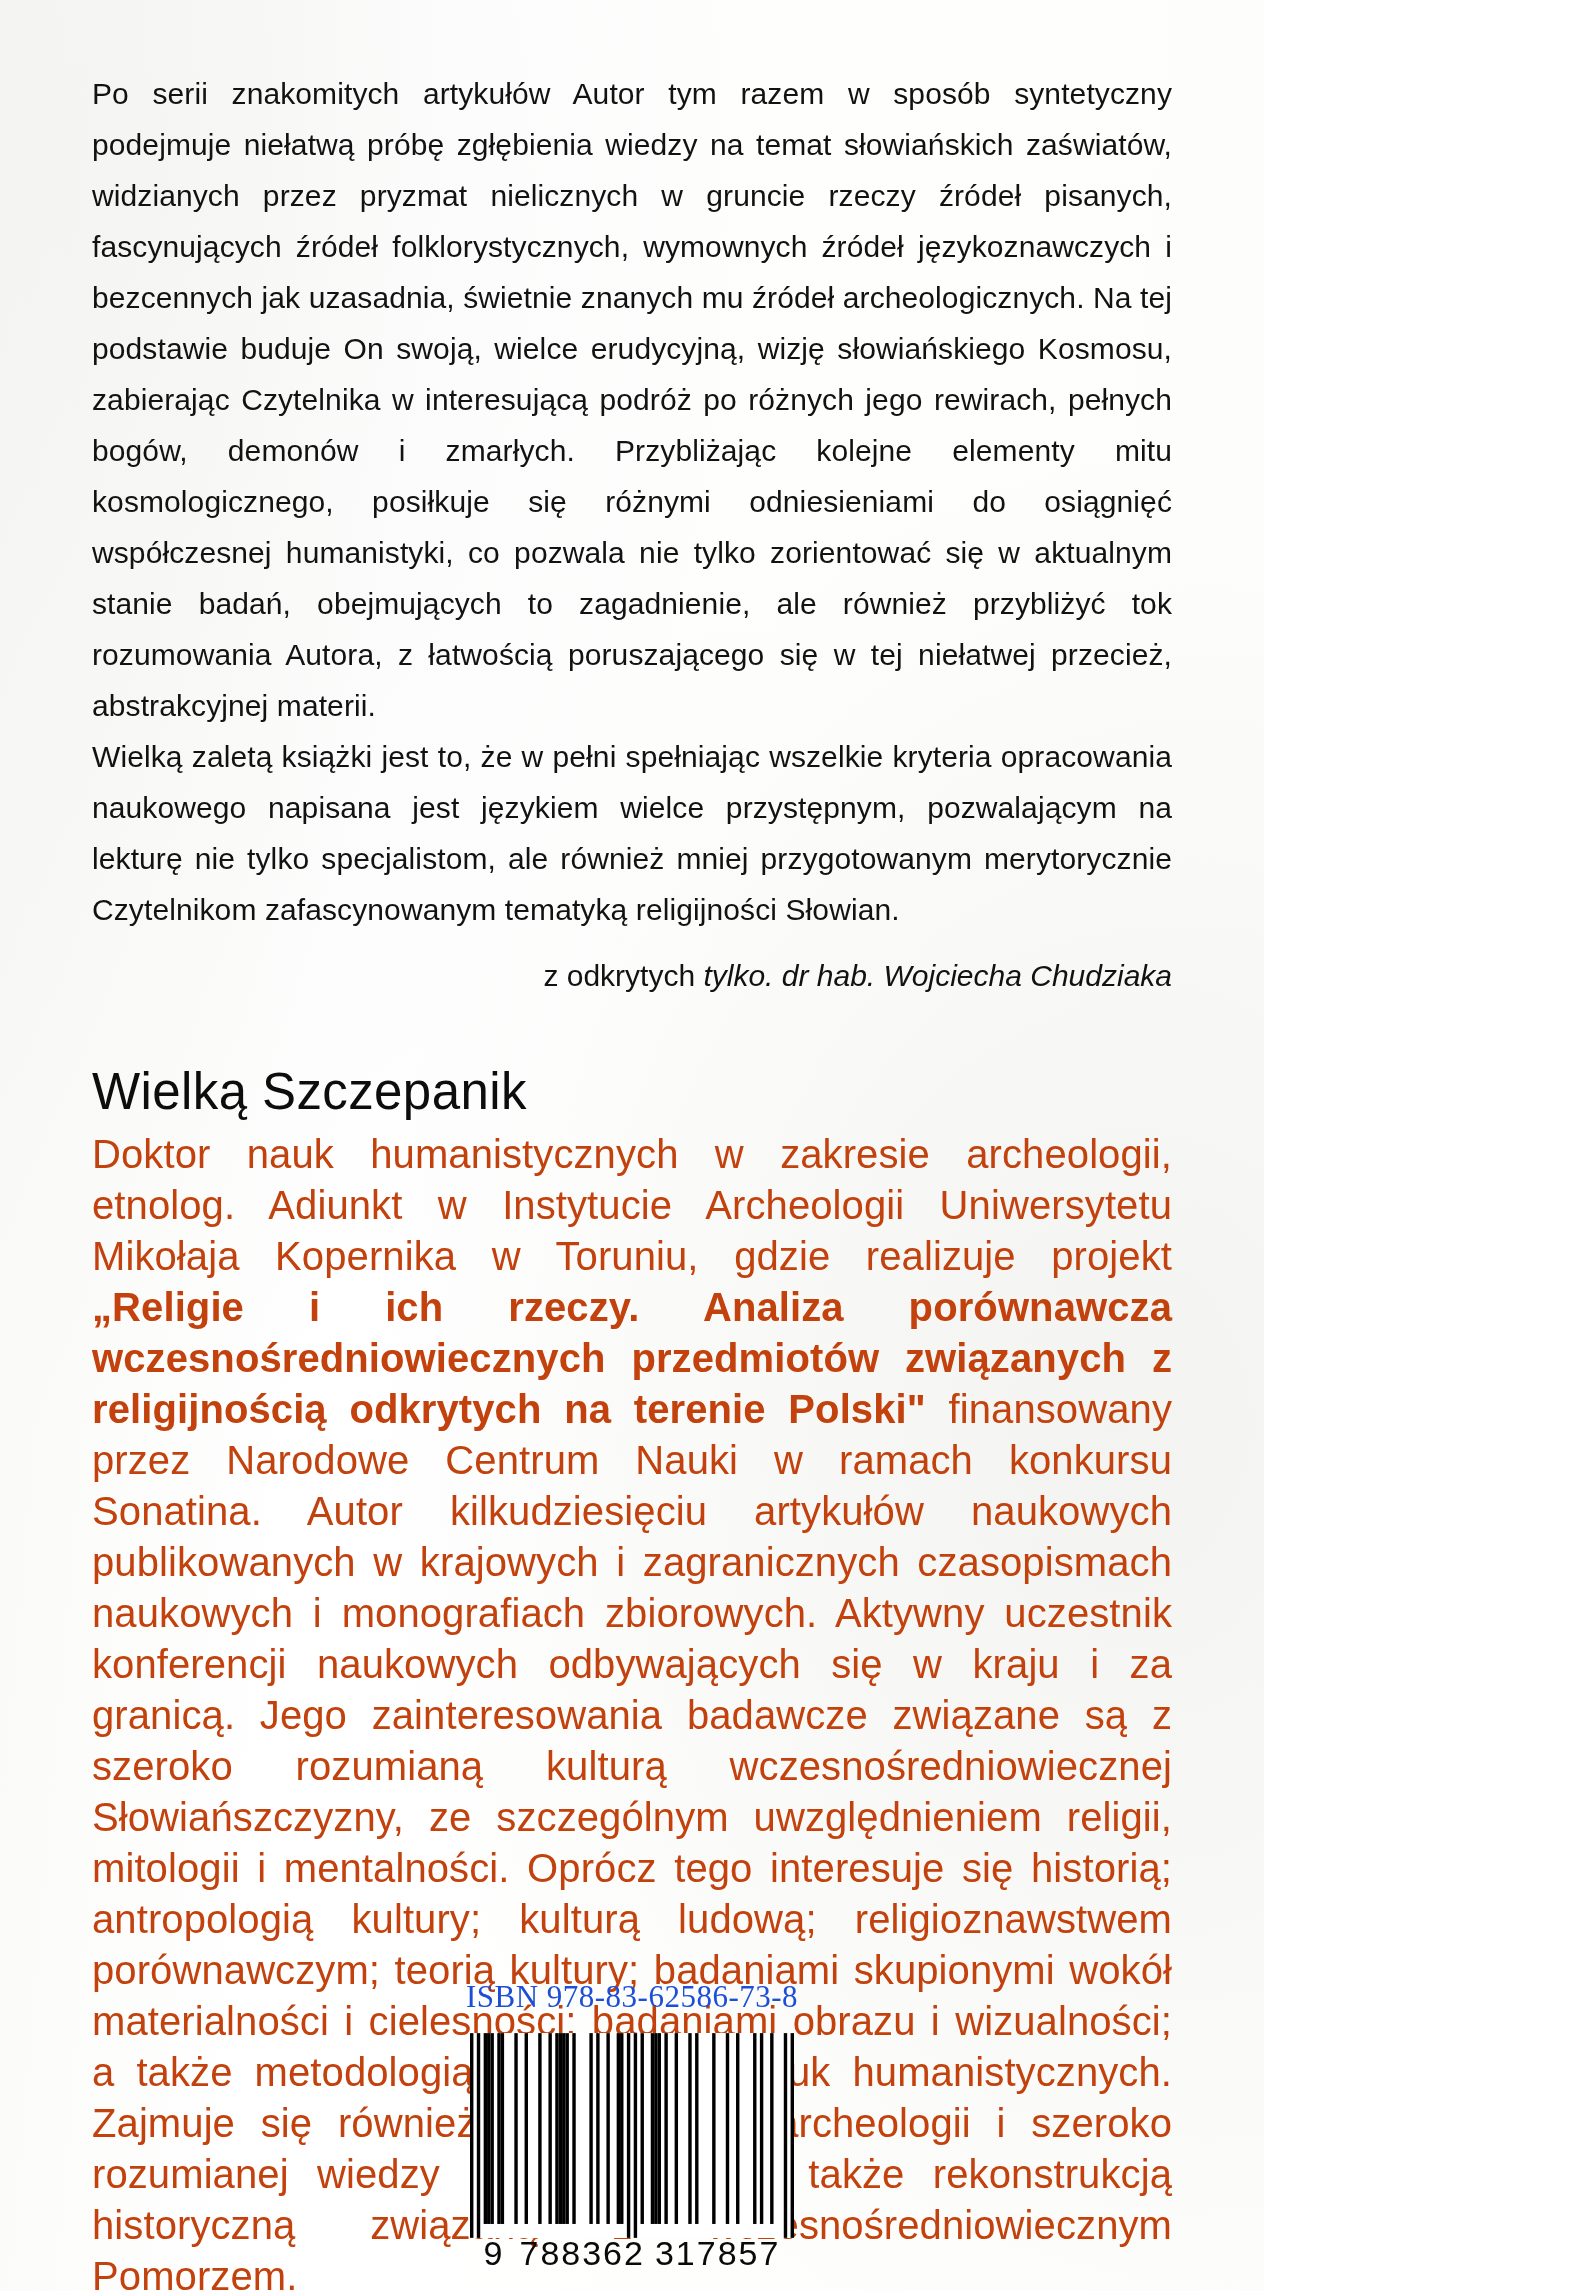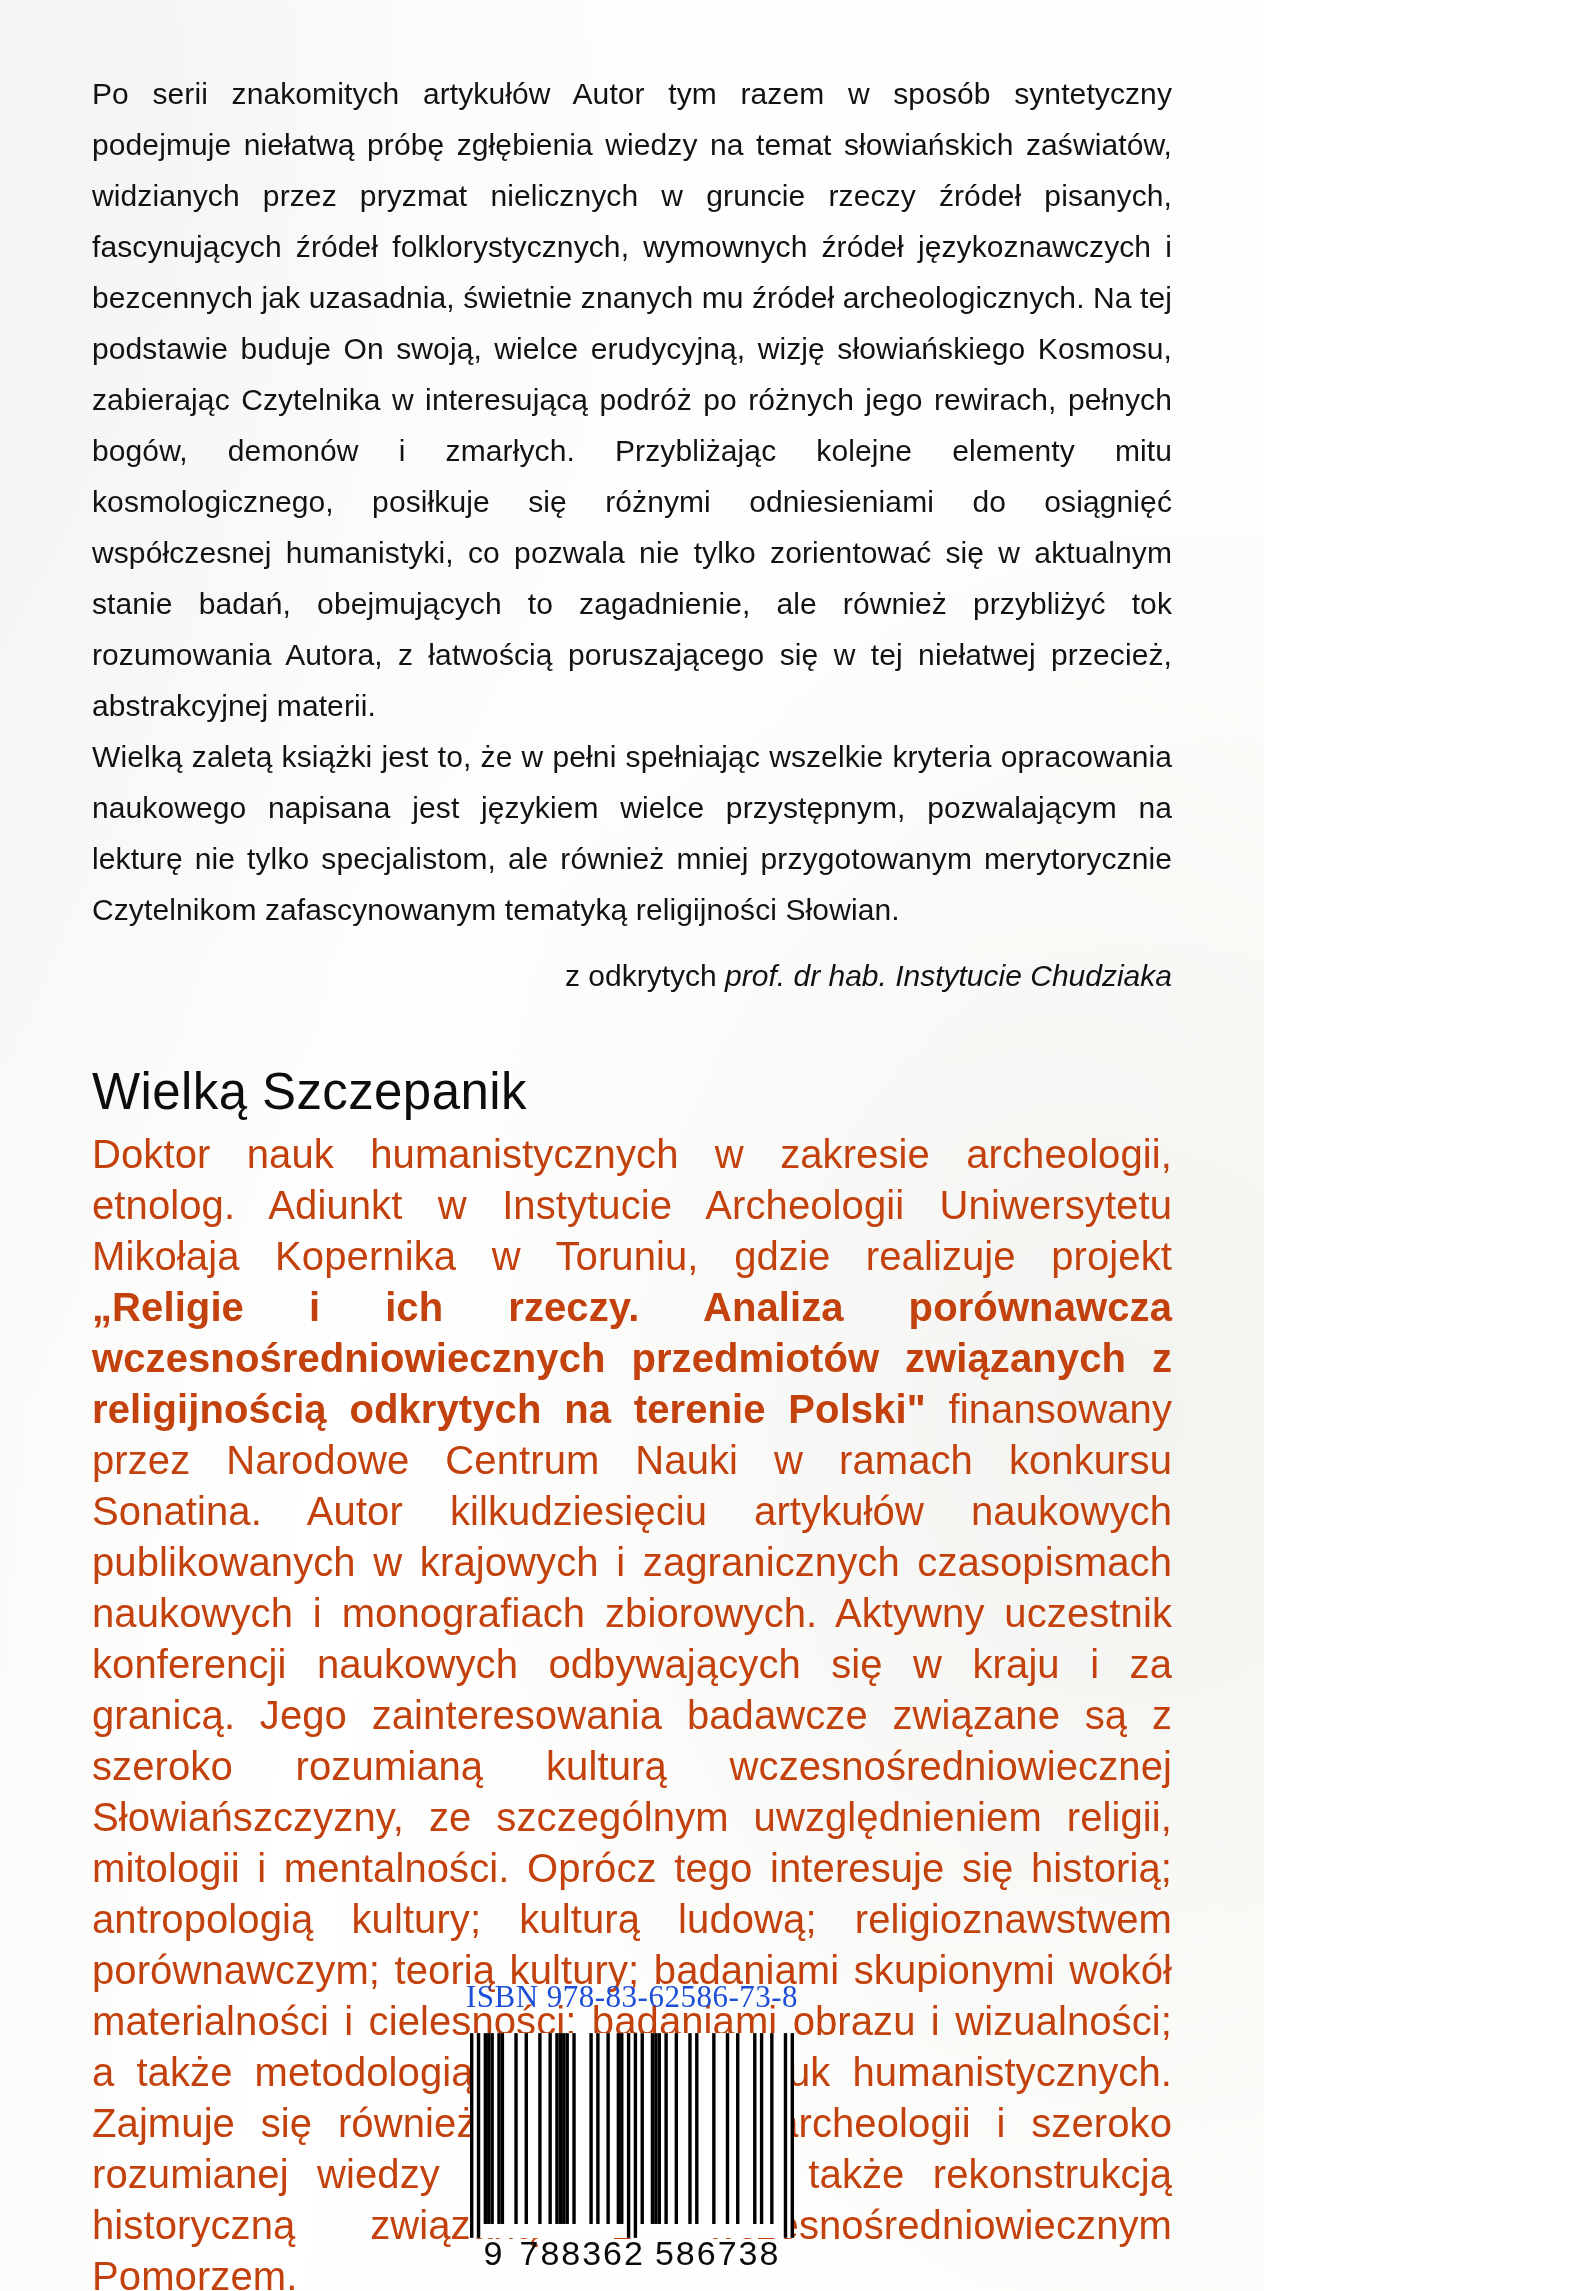--- a/index.html
+++ b/index.html
@@ -153,21 +153,21 @@
 
   <div class="content">
 
     <section class="review-block">
 
       <p class="review-para">Po serii znakomitych artykułów Autor tym razem w sposób syntetyczny podejmuje niełatwą próbę zgłębienia wiedzy na temat słowiańskich zaświatów, widzianych przez pryzmat nielicznych w gruncie rzeczy źródeł pisanych, fascynujących źródeł folklorystycznych, wymownych źródeł językoznawczych i bezcennych jak uzasadnia, świetnie znanych mu źródeł archeologicznych. Na tej podstawie buduje On swoją, wielce erudycyjną, wizję słowiańskiego Kosmosu, zabierając Czytelnika w interesującą podróż po różnych jego rewirach, pełnych bogów, demonów i zmarłych. Przybliżając kolejne elementy mitu kosmologicznego, posiłkuje się różnymi odniesieniami do osiągnięć współczesnej humanistyki, co pozwala nie tylko zorientować się w aktualnym stanie badań, obejmujących to zagadnienie, ale również przybliżyć tok rozumowania Autora, z łatwością poruszającego się w tej niełatwej przecież, abstrakcyjnej materii.</p>
 
       <p class="review-para">Wielką zaletą książki jest to, że w pełni spełniając wszelkie kryteria opracowania naukowego napisana jest językiem wielce przystępnym, pozwalającym na lekturę nie tylko specjalistom, ale również mniej przygotowanym merytorycznie Czytelnikom zafascynowanym tematyką religijności Słowian.</p>
 
       <p class="review-credit">
-        <span>z odkrytych </span><em>prof. dr hab. Instytucie Chudziaka</em>
+        <span>z odkrytych </span><em>tylko. dr hab. Wojciecha Chudziaka</em>
       </p>
 
     </section>
 
     <section class="author-block">
 
       <h1 class="author-name">Wielką Szczepanik</h1>
 
       <p class="author-bio">
         <span>Doktor nauk humanistycznych w zakresie archeologii, etnolog. Adiunkt w Instytucie Archeologii Uniwersytetu Mikołaja Kopernika w Toruniu, gdzie realizuje projekt </span><b class="bio-title">„Religie i ich rzeczy. Analiza porównawcza wczesnośredniowiecznych przedmiotów związanych z religijnością odkrytych na terenie Polski"</b><span> finansowany przez Narodowe Centrum Nauki w ramach konkursu Sonatina. Autor kilkudziesięciu artykułów naukowych publikowanych w krajowych i zagranicznych czasopismach naukowych i monografiach zbiorowych. Aktywny uczestnik konferencji naukowych odbywających się w kraju i za granicą. Jego zainteresowania badawcze związane są z szeroko rozumianą kulturą wczesnośredniowiecznej Słowiańszczyzny, ze szczególnym uwzględnieniem religii, mitologii i mentalności. Oprócz tego interesuje się historią; antropologią kultury; kulturą ludową; religioznawstwem porównawczym; teorią kultury; badaniami skupionymi wokół materialności i cielesności; badaniami obrazu i wizualności; a także metodologią archeologii i nauk humanistycznych. Zajmuje się również popularyzacją archeologii i szeroko rozumianej wiedzy o przeszłości, a także rekonstrukcją historyczną związaną z wczesnośredniowiecznym Pomorzem.</span>
@@ -224,19 +224,19 @@
             <rect x="301.98" y="0" width="3.43" height="192.00" fill="#000000"></rect>
             <rect x="315.71" y="0" width="3.43" height="206.00" fill="#000000"></rect>
             <rect x="322.57" y="0" width="3.43" height="206.00" fill="#000000"></rect>
           </g>
       </svg>
     </div>
 
     <div class="barcode-digits">
       <span class="bd-lead">9</span>
       <span class="bd-left">788362</span>
-      <span class="bd-right">586738</span>
+      <span class="bd-right">317857</span>
     </div>
 
   </div>
 
 </div>
 
 
 </body></html>

